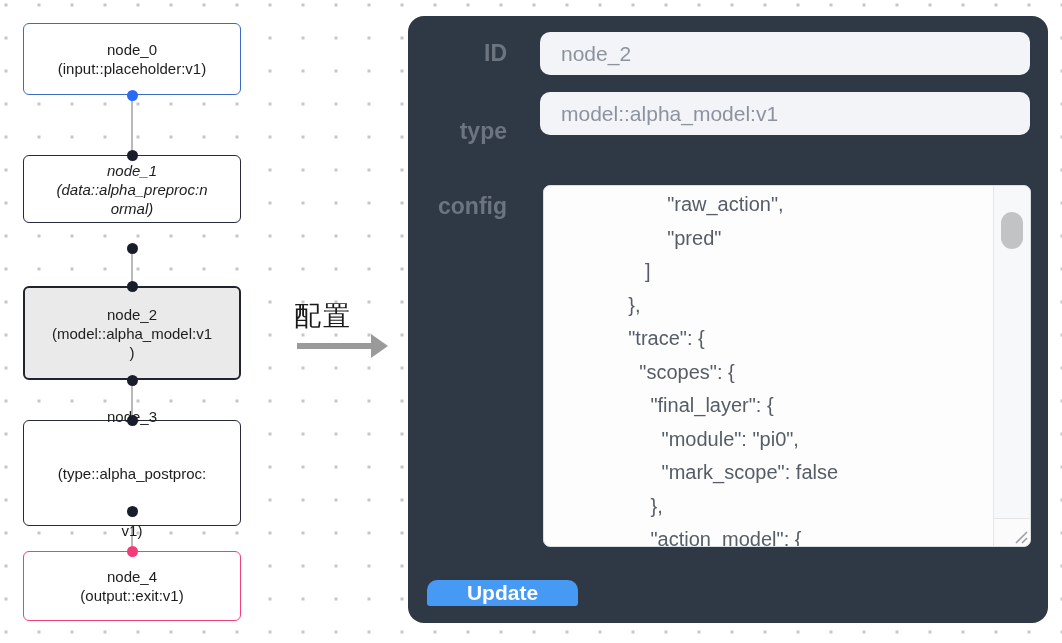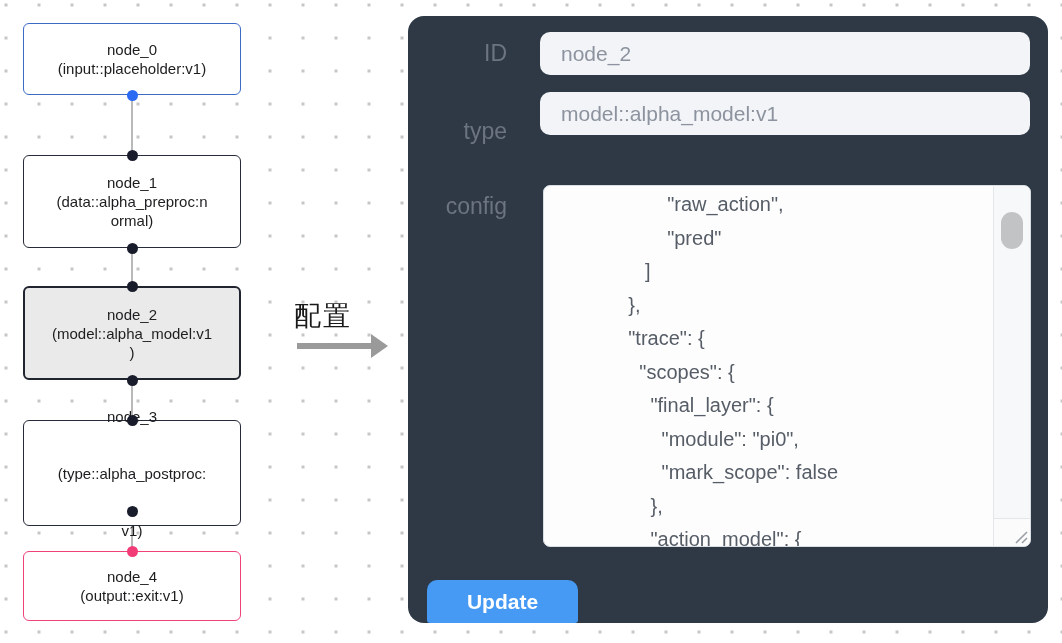--- a/index.html
+++ b/index.html
@@ -18,21 +18,21 @@
 
   .node {
     position: absolute; left: 23px; width: 218px;
     background: #ffffff; border: 1.5px solid #262b3a; border-radius: 6px;
     display: flex; flex-direction: column; align-items: center; justify-content: center;
     text-align: center; color: #1d1d1f; font-size: 15px; line-height: 19px;
     padding: 4px 8px;
   }
   .node .nt { font-size: 15px; }
   .node.n0 { top: 23px;  height: 72px; border-color: #3a6cc6; }
-  .node.n1 { top: 155px; height: 93px; }
+  .node.n1 { top: 155px; height: 68px; font-style: italic; }
   .node.n2 { top: 286px; height: 94px; background: #eaeaea; border-width: 2px; border-color: #20242e; }
   .node.n3 { top: 420px; height: 106px; gap: 38px; }
   .node.n4 { top: 551px; height: 70px; border-color: #ef4279; }
 
   .edge { position: absolute; left: 131px; width: 2px; background: #b9b9b9; }
   .e1 { top: 95px;  height: 60px; }
   .e2 { top: 248px; height: 38px; }
   .e3 { top: 380px; height: 40px; }
   .e4 { top: 511px; height: 40px; }
 
@@ -56,21 +56,21 @@
   .arrow-head  { position: absolute; left: 77px; top: 36px; width: 0; height: 0;
                  border-left: 17px solid #9a9a9a; border-top: 12px solid transparent; border-bottom: 12px solid transparent; }
 
   
   .panel {
     position: absolute; left: 408px; top: 16px; width: 640px; height: 607px;
     background: #2e3945; border-radius: 16px; overflow: hidden;
   }
   .flabel {
     position: absolute; left: 0; width: 99px; height: 43px; line-height: 43px;
-    text-align: right; color: #6c7480; font-size: 23px;
+    text-align: right; color: #6c7480; font-size: 23px; font-weight: bold;
   }
   .lbl-id     { top: 16px; }
   .lbl-type   { top: 94px; }
   .lbl-config { top: 169px; }
 
   .tinput {
     position: absolute; left: 132px; width: 490px; height: 43px;
     background: #f2f4f8; border: none; border-radius: 10px;
     padding: 0 0 0 21px; font-size: 21px; color: #8d939e; outline: none;
     font-family: "Liberation Sans", "DejaVu Sans", sans-serif;
@@ -95,21 +95,21 @@
     position: absolute; left: 7px; top: 26px; width: 22px; height: 37px;
     background: #c1c3c5; border-radius: 11px;
   }
   .corner-cell {
     position: absolute; right: 0; bottom: 0; width: 37px; height: 28px;
     background: #fbfbfc; border-top: 1px solid #e4e6e9; border-left: 1px solid #e4e6e9;
   }
   .corner-cell svg { position: absolute; right: 2px; bottom: 2px; }
 
   .update-btn {
-    position: absolute; left: 19px; top: 564px; width: 151px; height: 43px;
+    position: absolute; left: 19px; top: 564px; width: 151px; height: 26px;
     background: #479af3; border: none; border-radius: 10px 10px 3px 3px;
     color: #ffffff; font-size: 21px; font-weight: bold; cursor: pointer;
     font-family: "Liberation Sans", "DejaVu Sans", sans-serif;
   }
 </style>
 </head>
 <body>
 
 <div class="canvas">
 

